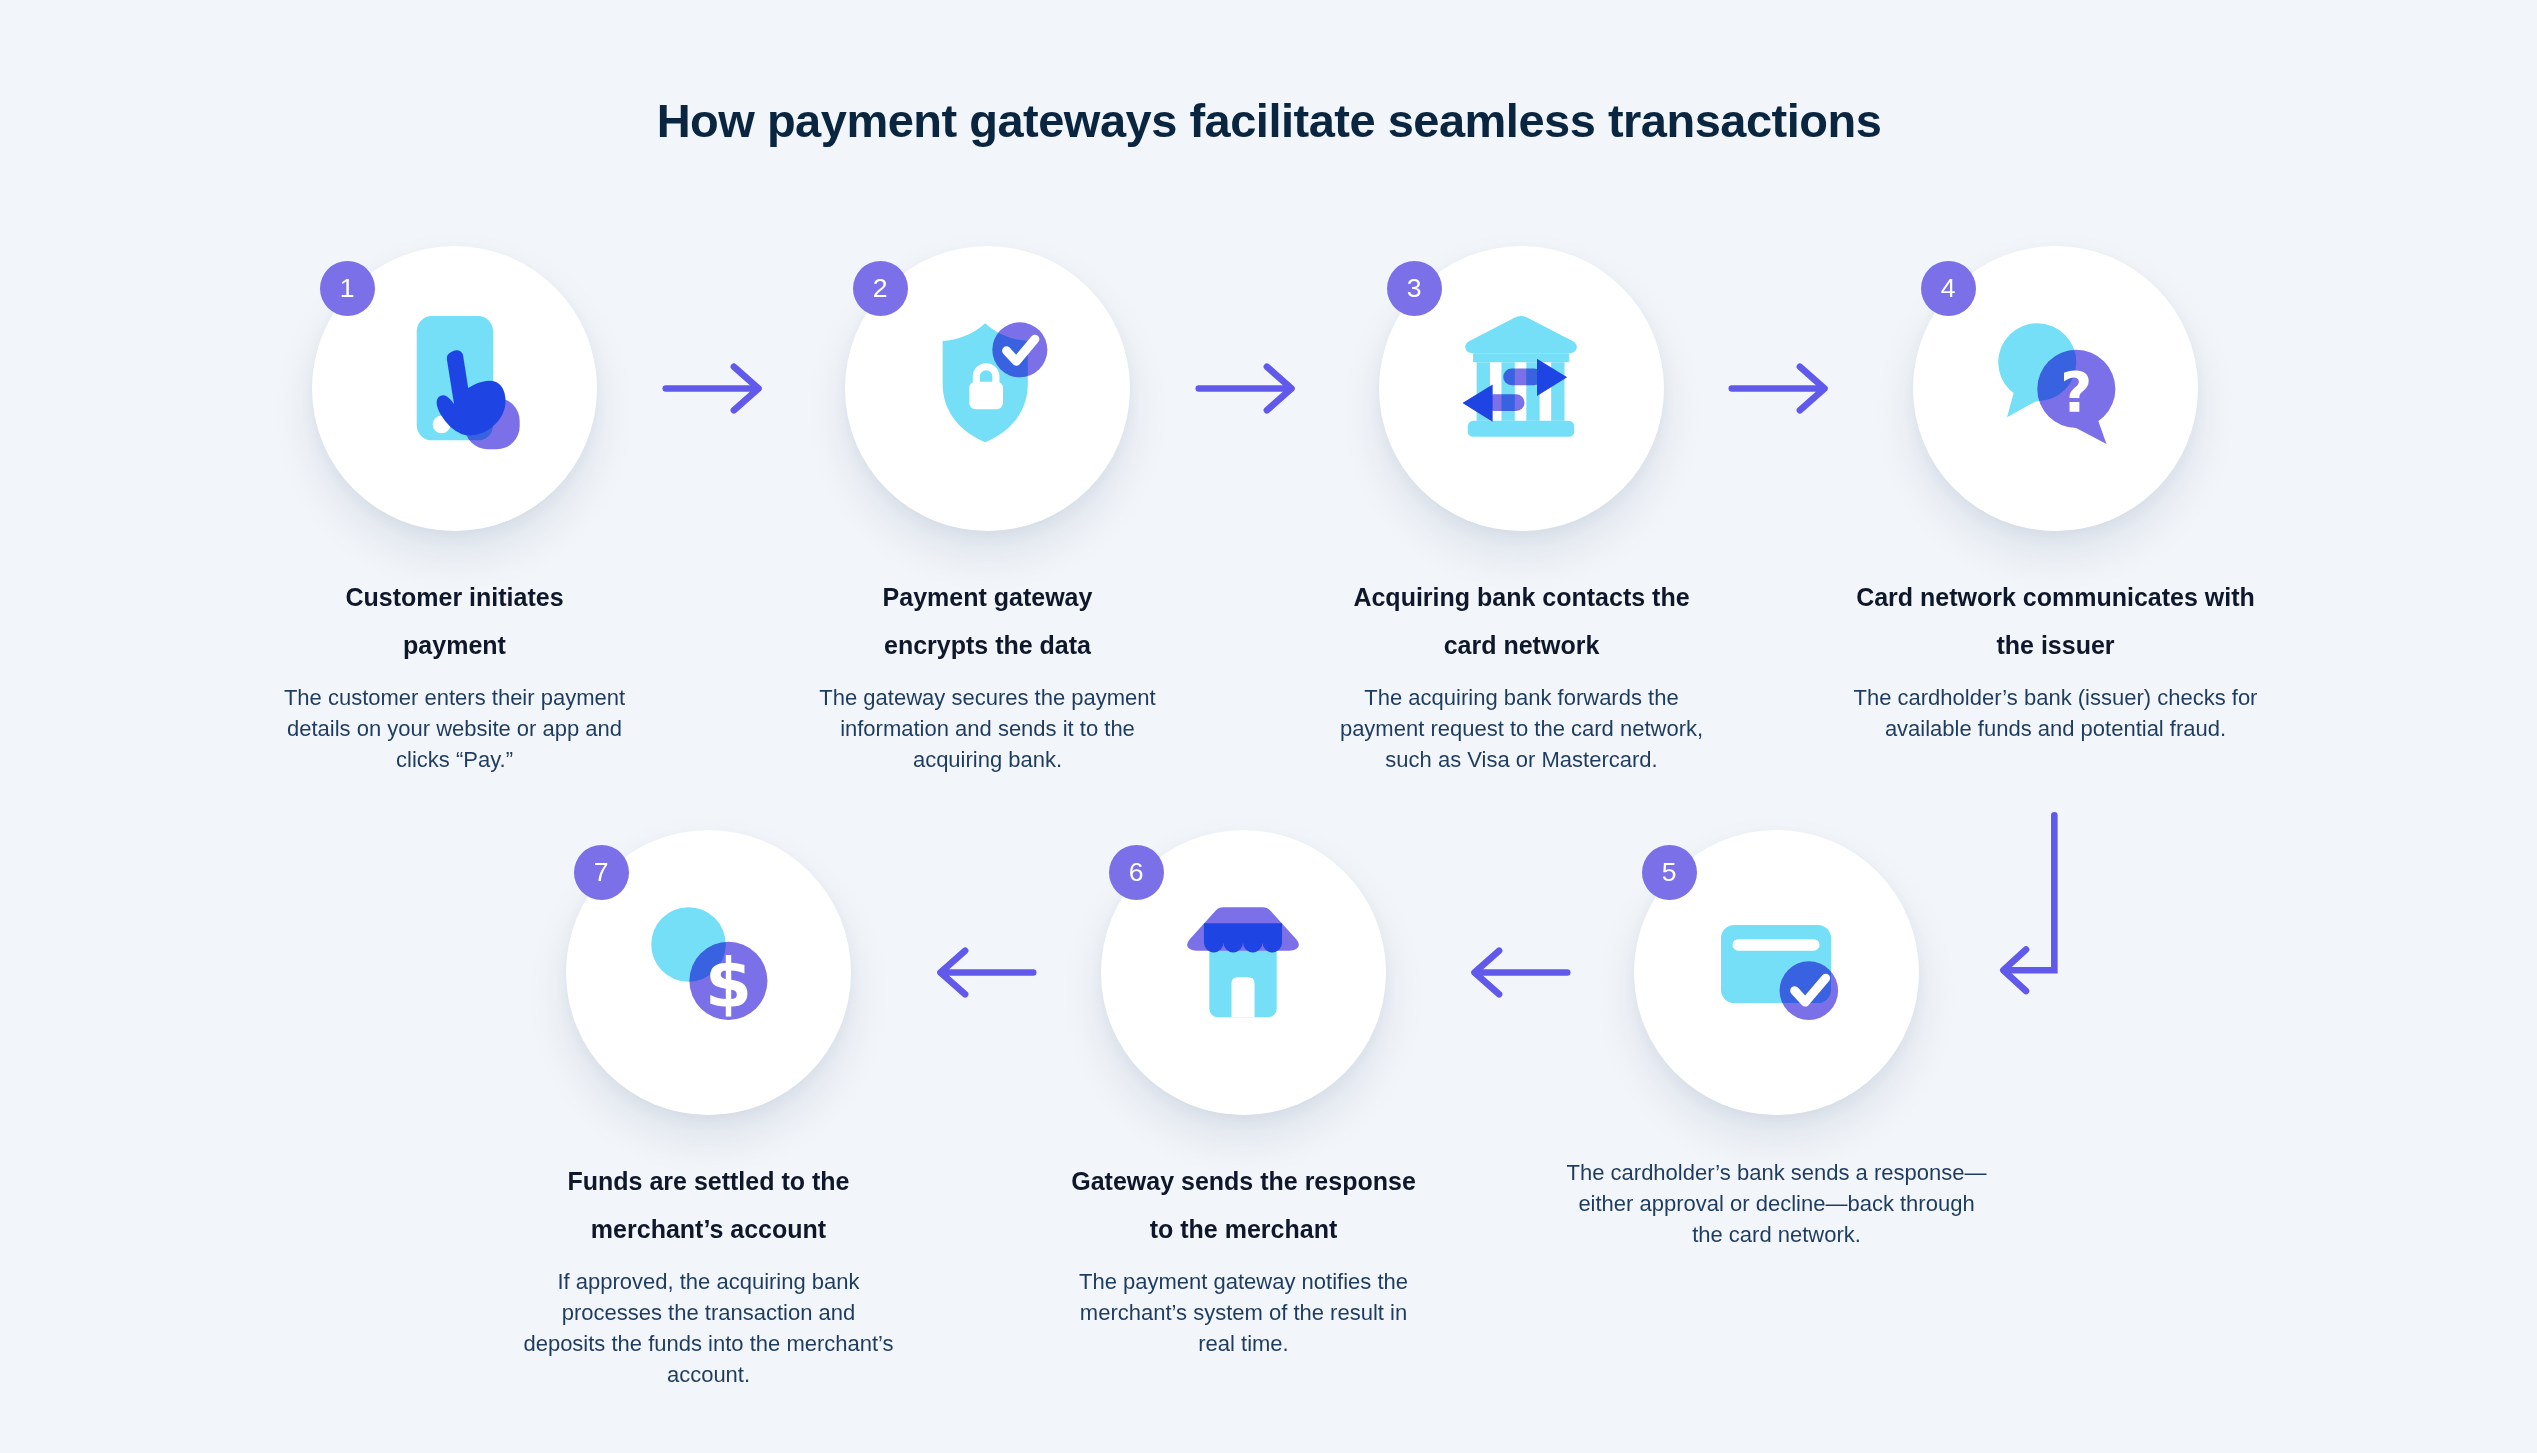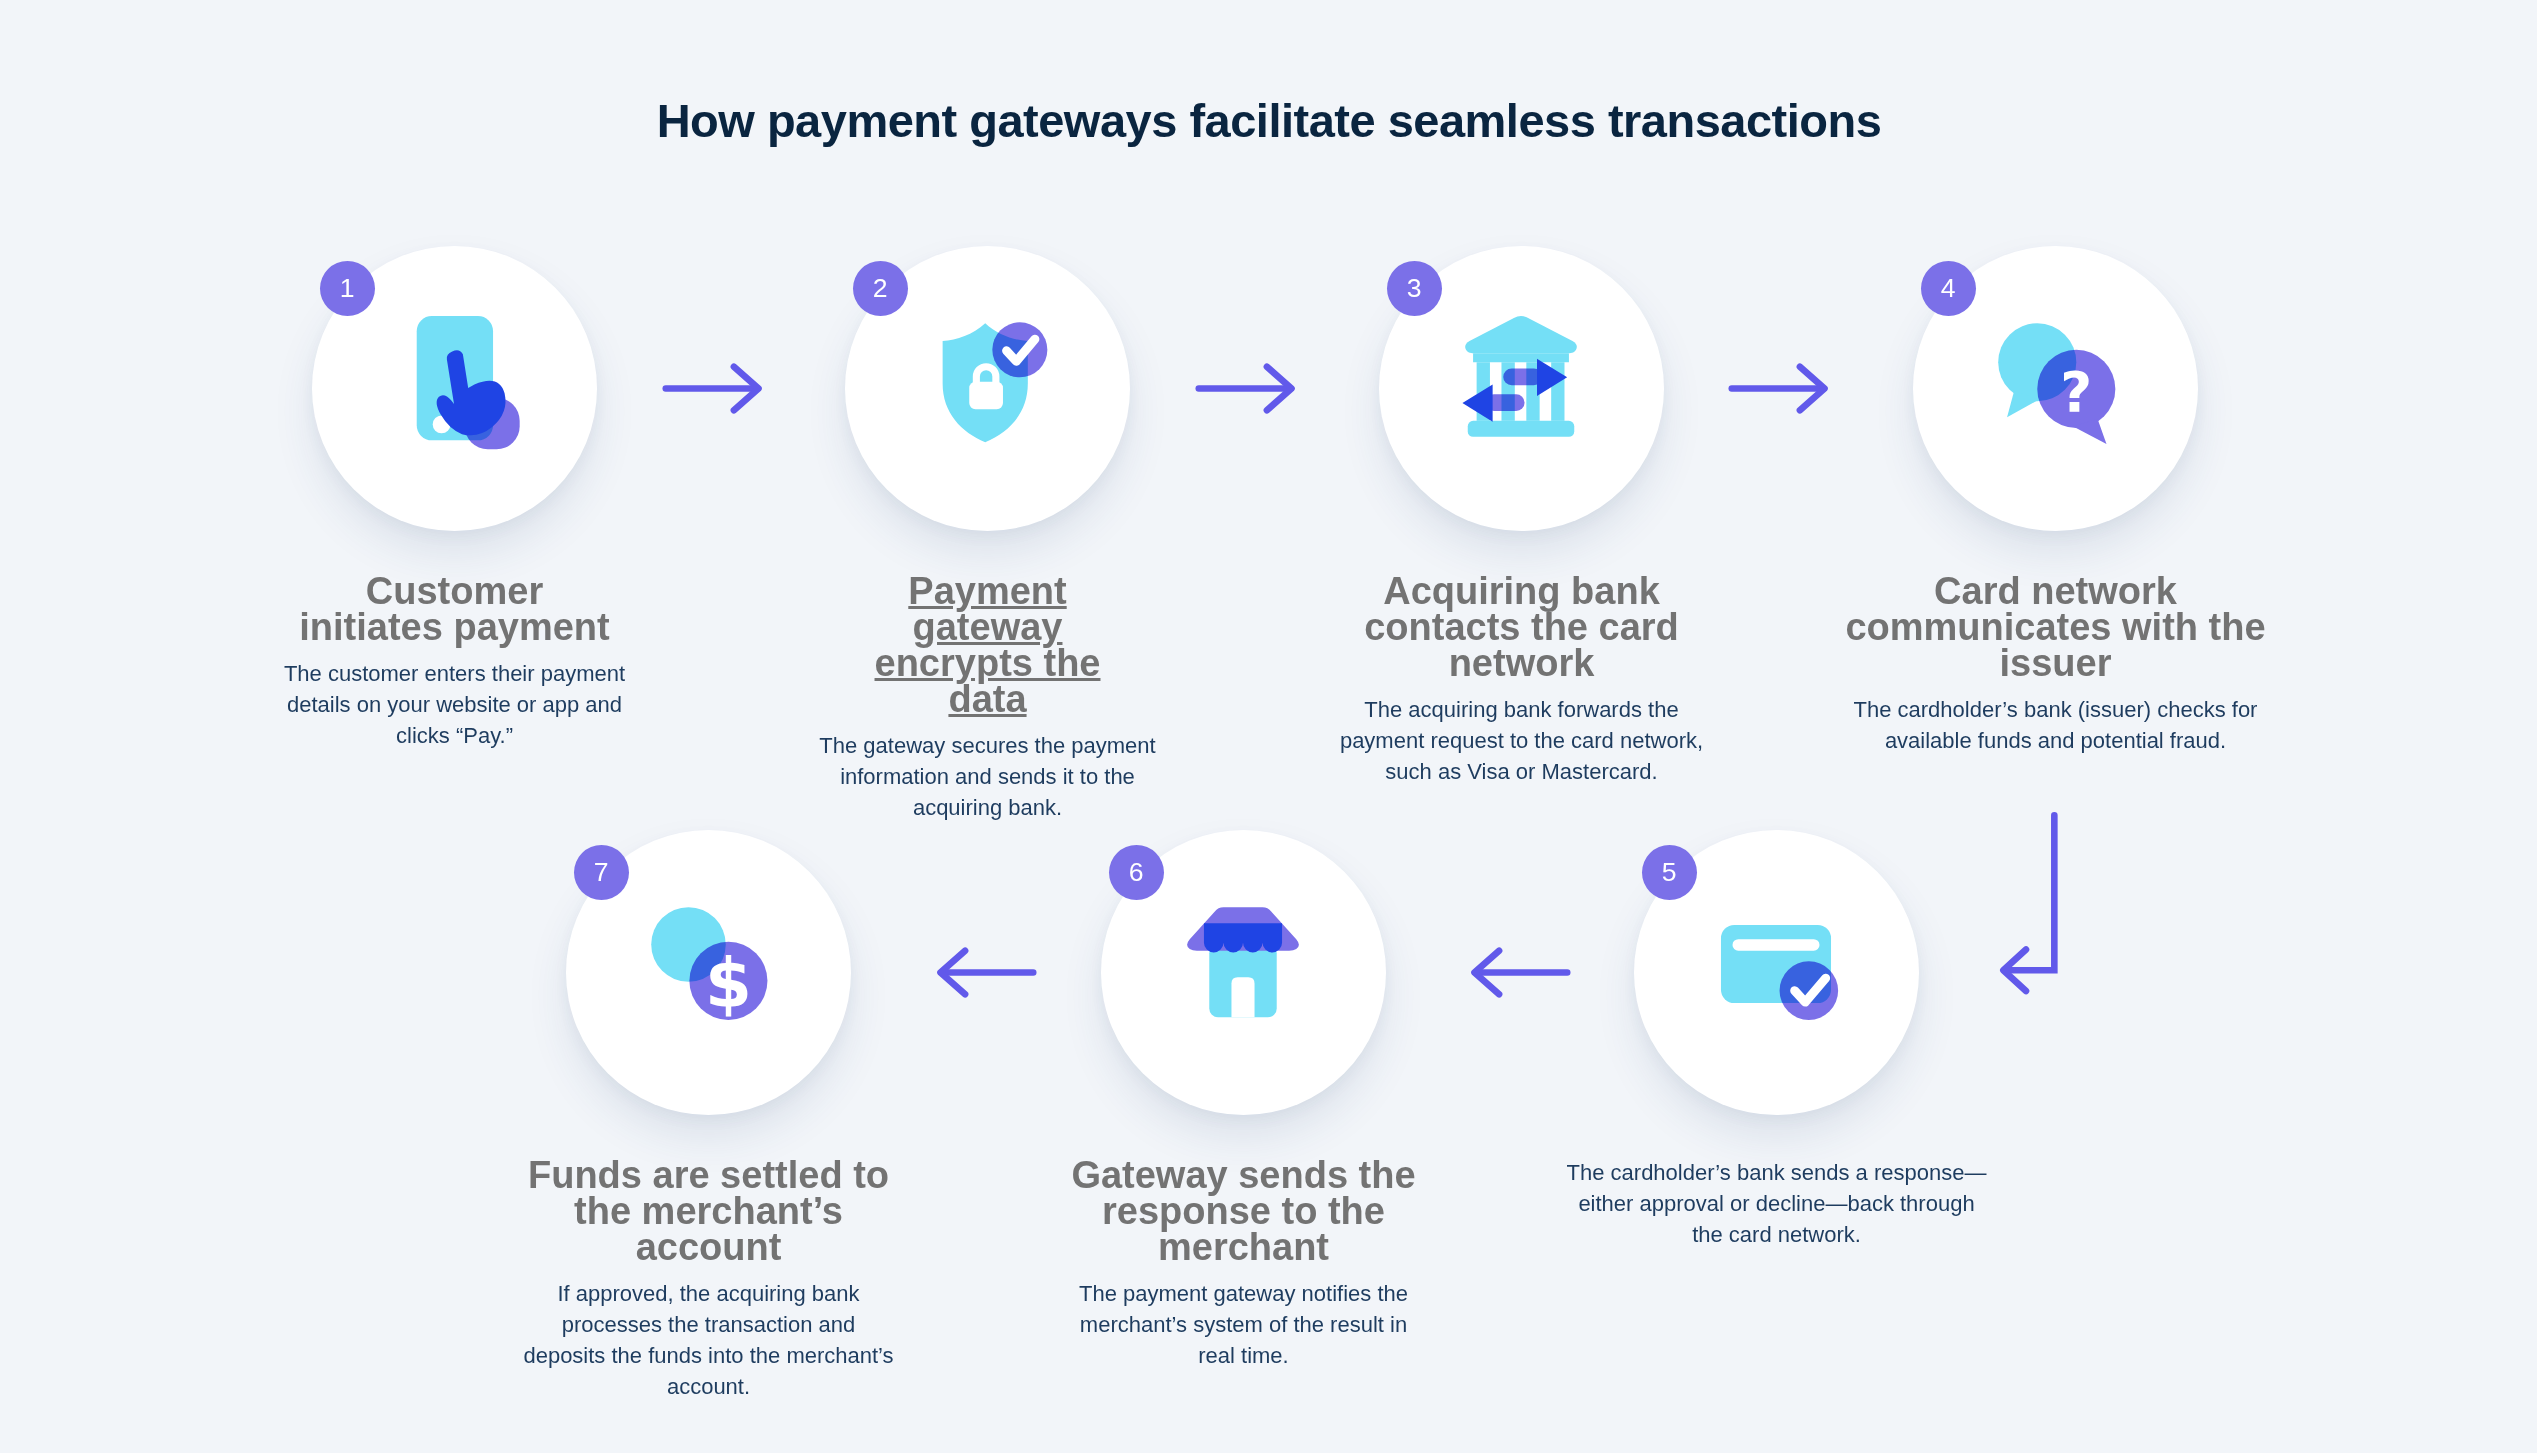--- a/index.html
+++ b/index.html
@@ -47,24 +47,24 @@
   .icon-svg {
     position: absolute;
     left: 71px; top: 63px;
     width: 142px; height: 142px;
     isolation: isolate;
   }
   .mult { mix-blend-mode: multiply; }
 
   .step-text { margin-top: 42px; text-align: center; }
   .step-title {
-    font-size: 38px;
+    font-size: 25px;
     font-weight: 700;
-    line-height: 36px;
-    color: #737373;
+    line-height: 48px;
+    color: #0f172a;
     margin: 0 auto 13.3px auto;
   }
   .step-desc {
     font-size: 22px;
     font-weight: 400;
     line-height: 31px;
     color: #1E3C5F;
     margin: 0 auto;
   }
 
@@ -98,21 +98,21 @@
       <div class="badge">2</div>
       <svg class="icon-svg" viewBox="0 0 160 160">
         <path d="M78,16 C92,29 110,35 126,36 L126,84 C126,117 105,139 78,150 C51,139 30,117 30,84 L30,36 C46,35 64,29 78,16 Z" fill="#74DFF6"></path>
         <circle cx="117" cy="46" r="31" fill="#7B70E8" class="mult"></circle>
         <rect x="60" y="82" width="38" height="31" rx="7" fill="#FFFFFF"></rect>
         <path d="M68,84 L68,76 A11,11 0 0 1 90,76 L90,84" fill="none" stroke="#FFFFFF" stroke-width="8"></path>
         <path d="M102,47 L113,59 L134,34" fill="none" stroke="#FFFFFF" stroke-width="10" stroke-linecap="round" stroke-linejoin="round"></path>
       </svg>
     </div>
     <div class="step-text">
-      <h2 class="step-title" style="max-width:313px;text-decoration:underline;">Payment gateway encrypts the data</h2>
+      <h2 class="step-title" style="max-width:313px;">Payment gateway encrypts the data</h2>
       <p class="step-desc" style="max-width:366px;">The gateway secures the payment information and sends it to the acquiring bank.</p>
     </div>
   </div>
 
   <div class="step" style="left:1303px; top:246px;">
     <div class="circle">
       <div class="badge">3</div>
       <svg class="icon-svg" viewBox="0 0 160 160">
         <path d="M80,8 Q84,8 88,10 L138,36 Q145,40 142,46 Q140,50 133,50 L27,50 Q20,50 18,46 Q15,40 22,36 L72,10 Q76,8 80,8 Z" fill="#74DFF6"></path>
         <rect x="26" y="50" width="108" height="10" fill="#74DFF6"></rect>

